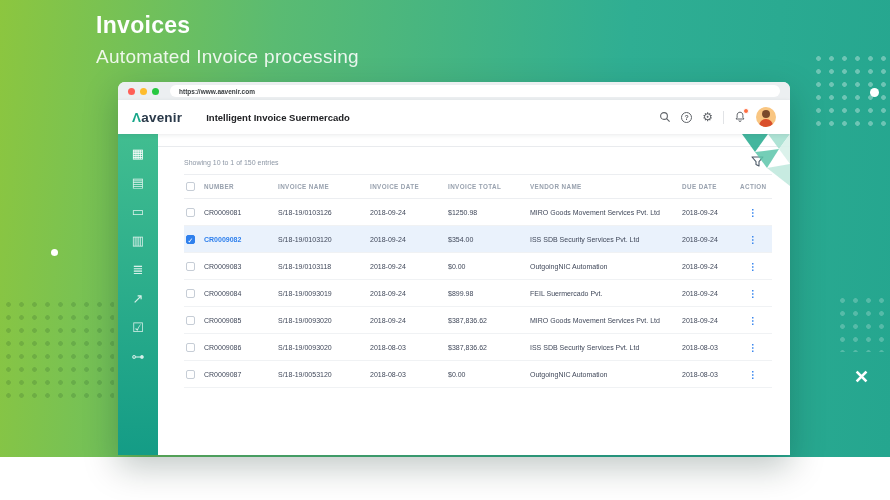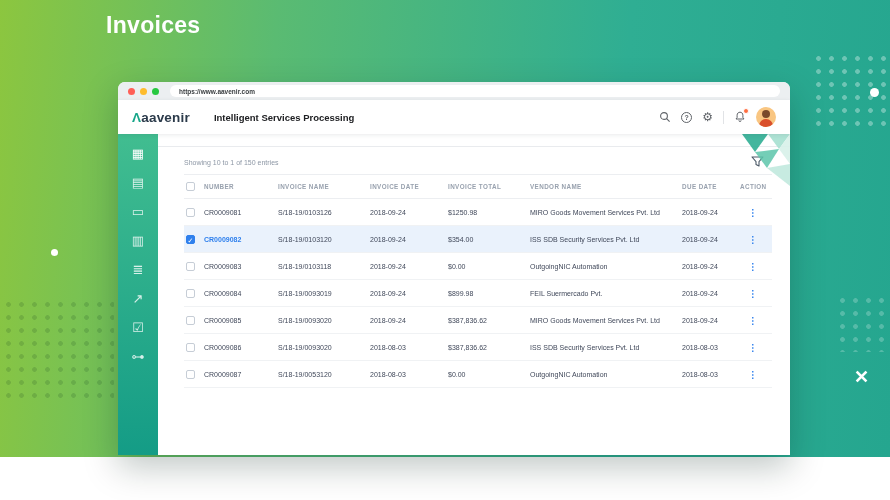--- a/index.html
+++ b/index.html
@@ -11,21 +11,21 @@
   
   .dots { position: absolute; background-image: radial-gradient(circle, var(--dc) 2px, transparent 2.7px); background-size: 13px 13px; }
   .dots-left { --dc: rgba(0,40,20,.14); left: 2px; top: 298px; width: 112px; height: 100px; }
   .dots-right-top { --dc: rgba(255,255,255,.33); left: 812px; top: 52px; width: 76px; height: 82px; }
   .dots-right-mid { --dc: rgba(255,255,255,.22); left: 836px; top: 294px; width: 54px; height: 58px; }
   .deco-circle { position: absolute; border-radius: 50%; background: #fff; }
   .c1 { left: 870px; top: 88px; width: 9px; height: 9px; }
   .c2 { left: 51px; top: 249px; width: 7px; height: 7px; }
   .deco-x { position: absolute; left: 854px; top: 366px; color: #fff; font-size: 18px; font-weight: bold; }
 
-  .hero { position: absolute; left: 96px; top: 12px; color: #fff; margin-left: 10px; }
+  .hero { position: absolute; left: 96px; top: 12px; color: #fff; }
   .hero-title { font-size: 23px; font-weight: bold; letter-spacing: .3px; }
   .hero-sub { margin-top: 7px; font-size: 19px; color: rgba(255,255,255,.88); letter-spacing: .3px; }
 
   
   .browser { position: absolute; left: 118px; top: 82px; width: 672px; height: 373px;
              background: #fff; border-radius: 7px 7px 0 0; overflow: hidden;
              box-shadow: 0 12px 34px rgba(0,30,25,.25); }
   .titlebar { height: 18px; background: #eceff1; display: flex; align-items: center; padding: 0 10px; }
   .tdot { width: 7px; height: 7px; border-radius: 50%; margin-right: 5px; flex: 0 0 auto; }
   .tdot.red { background: #ff5f57; } .tdot.yellow { background: #febc2e; } .tdot.green { background: #28c840; }
@@ -90,37 +90,38 @@
   <div class="bg"></div>
   <div class="dots dots-left"></div>
   <div class="dots dots-right-top"></div>
   <div class="dots dots-right-mid"></div>
   <div class="deco-circle c1"></div>
   <div class="deco-circle c2"></div>
   <div class="deco-x">✕</div>
 
   <div class="hero">
     <div class="hero-title">Invoices</div>
+    <div class="hero-sub">Automated Invoice processing</div>
   </div>
 
   <div class="browser">
     <div class="titlebar">
       <span class="tdot red"></span>
       <span class="tdot yellow"></span>
       <span class="tdot green"></span>
       <div class="urlbar">
         <span>https://www.aavenir.com</span>
       </div>
     </div>
 
     <div class="navbar">
       <div class="logo">
-        <span class="mark">Λ</span><span>aavenir</span>
+        <span class="mark">Λ</span><span>avenir</span>
       </div>
-      <div class="app-title">Intelligent Services Processing</div>
+      <div class="app-title">Intelligent Invoice Suermercado</div>
       <div class="nav-right">
         <span class="nav-icon">
           <svg width="12" height="12" viewBox="0 0 12 12">
               <circle cx="5" cy="5" r="3.4" fill="none" stroke="#5f6368" stroke-width="1.1"></circle>
               <line x1="7.6" y1="7.6" x2="10.6" y2="10.6" stroke="#5f6368" stroke-width="1.1"></line>
             </svg>
         </span>
         <span class="nav-icon help">?</span>
         <span class="nav-icon gear">⚙</span>
         <span class="vsep"></span>

